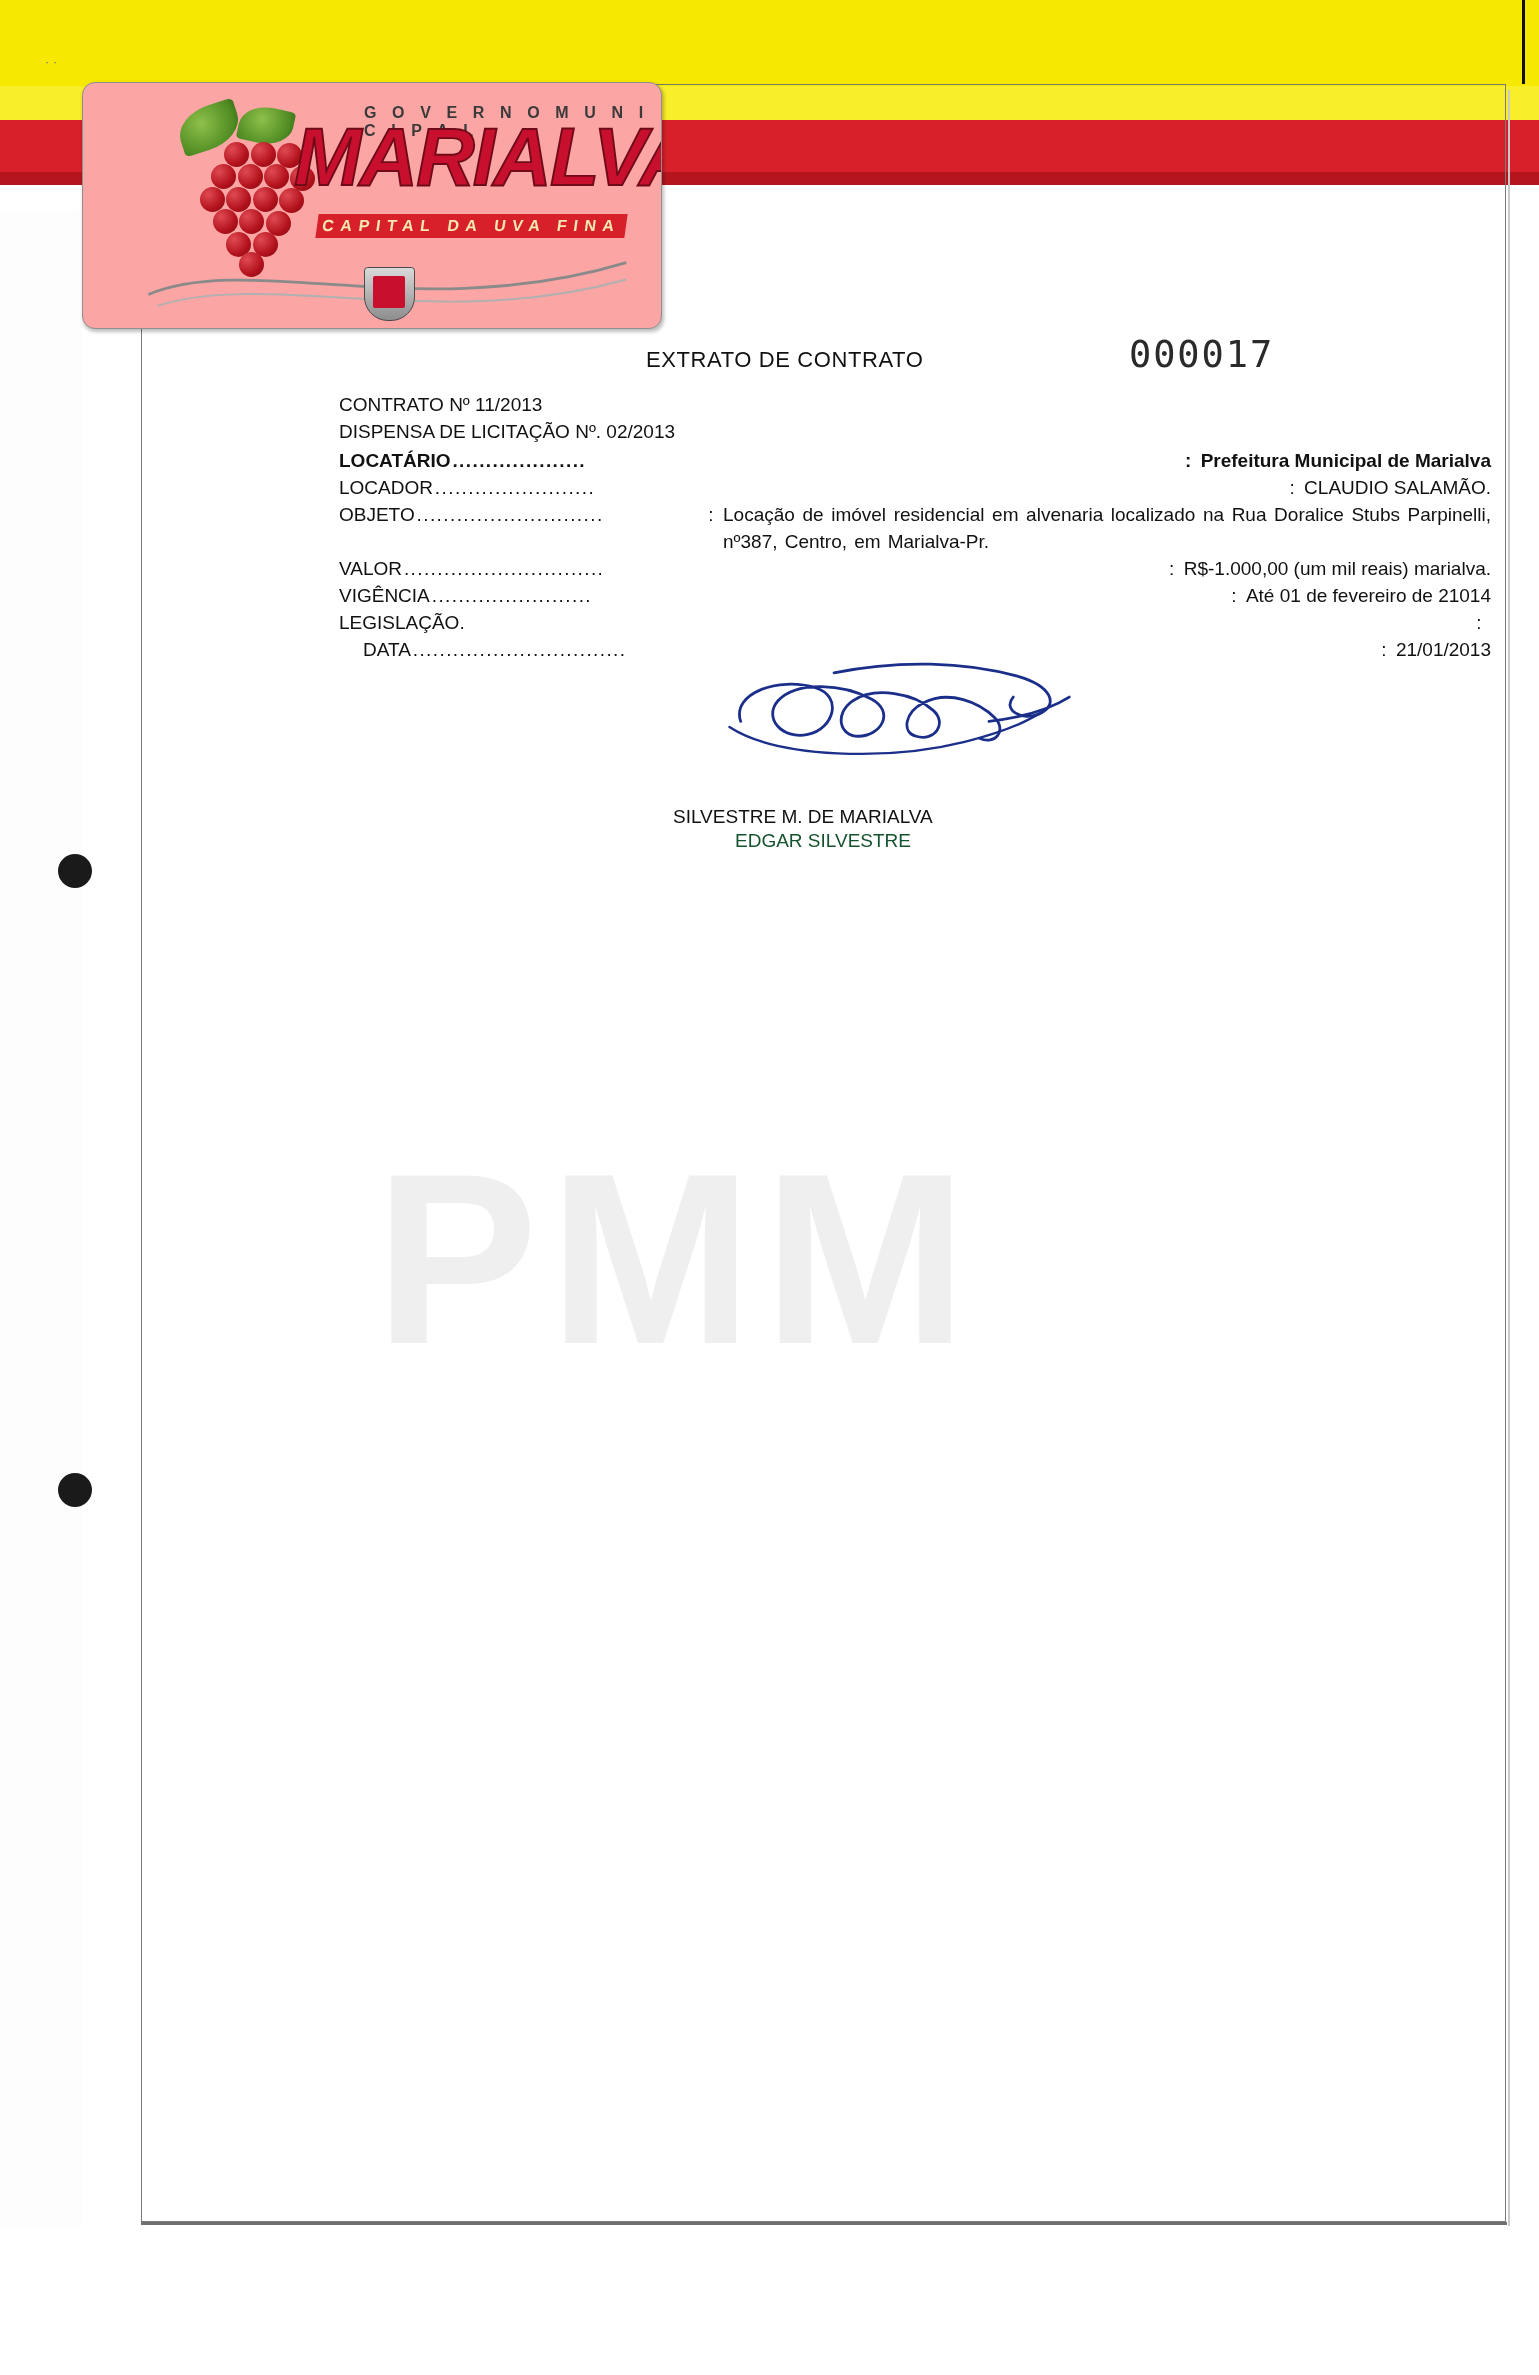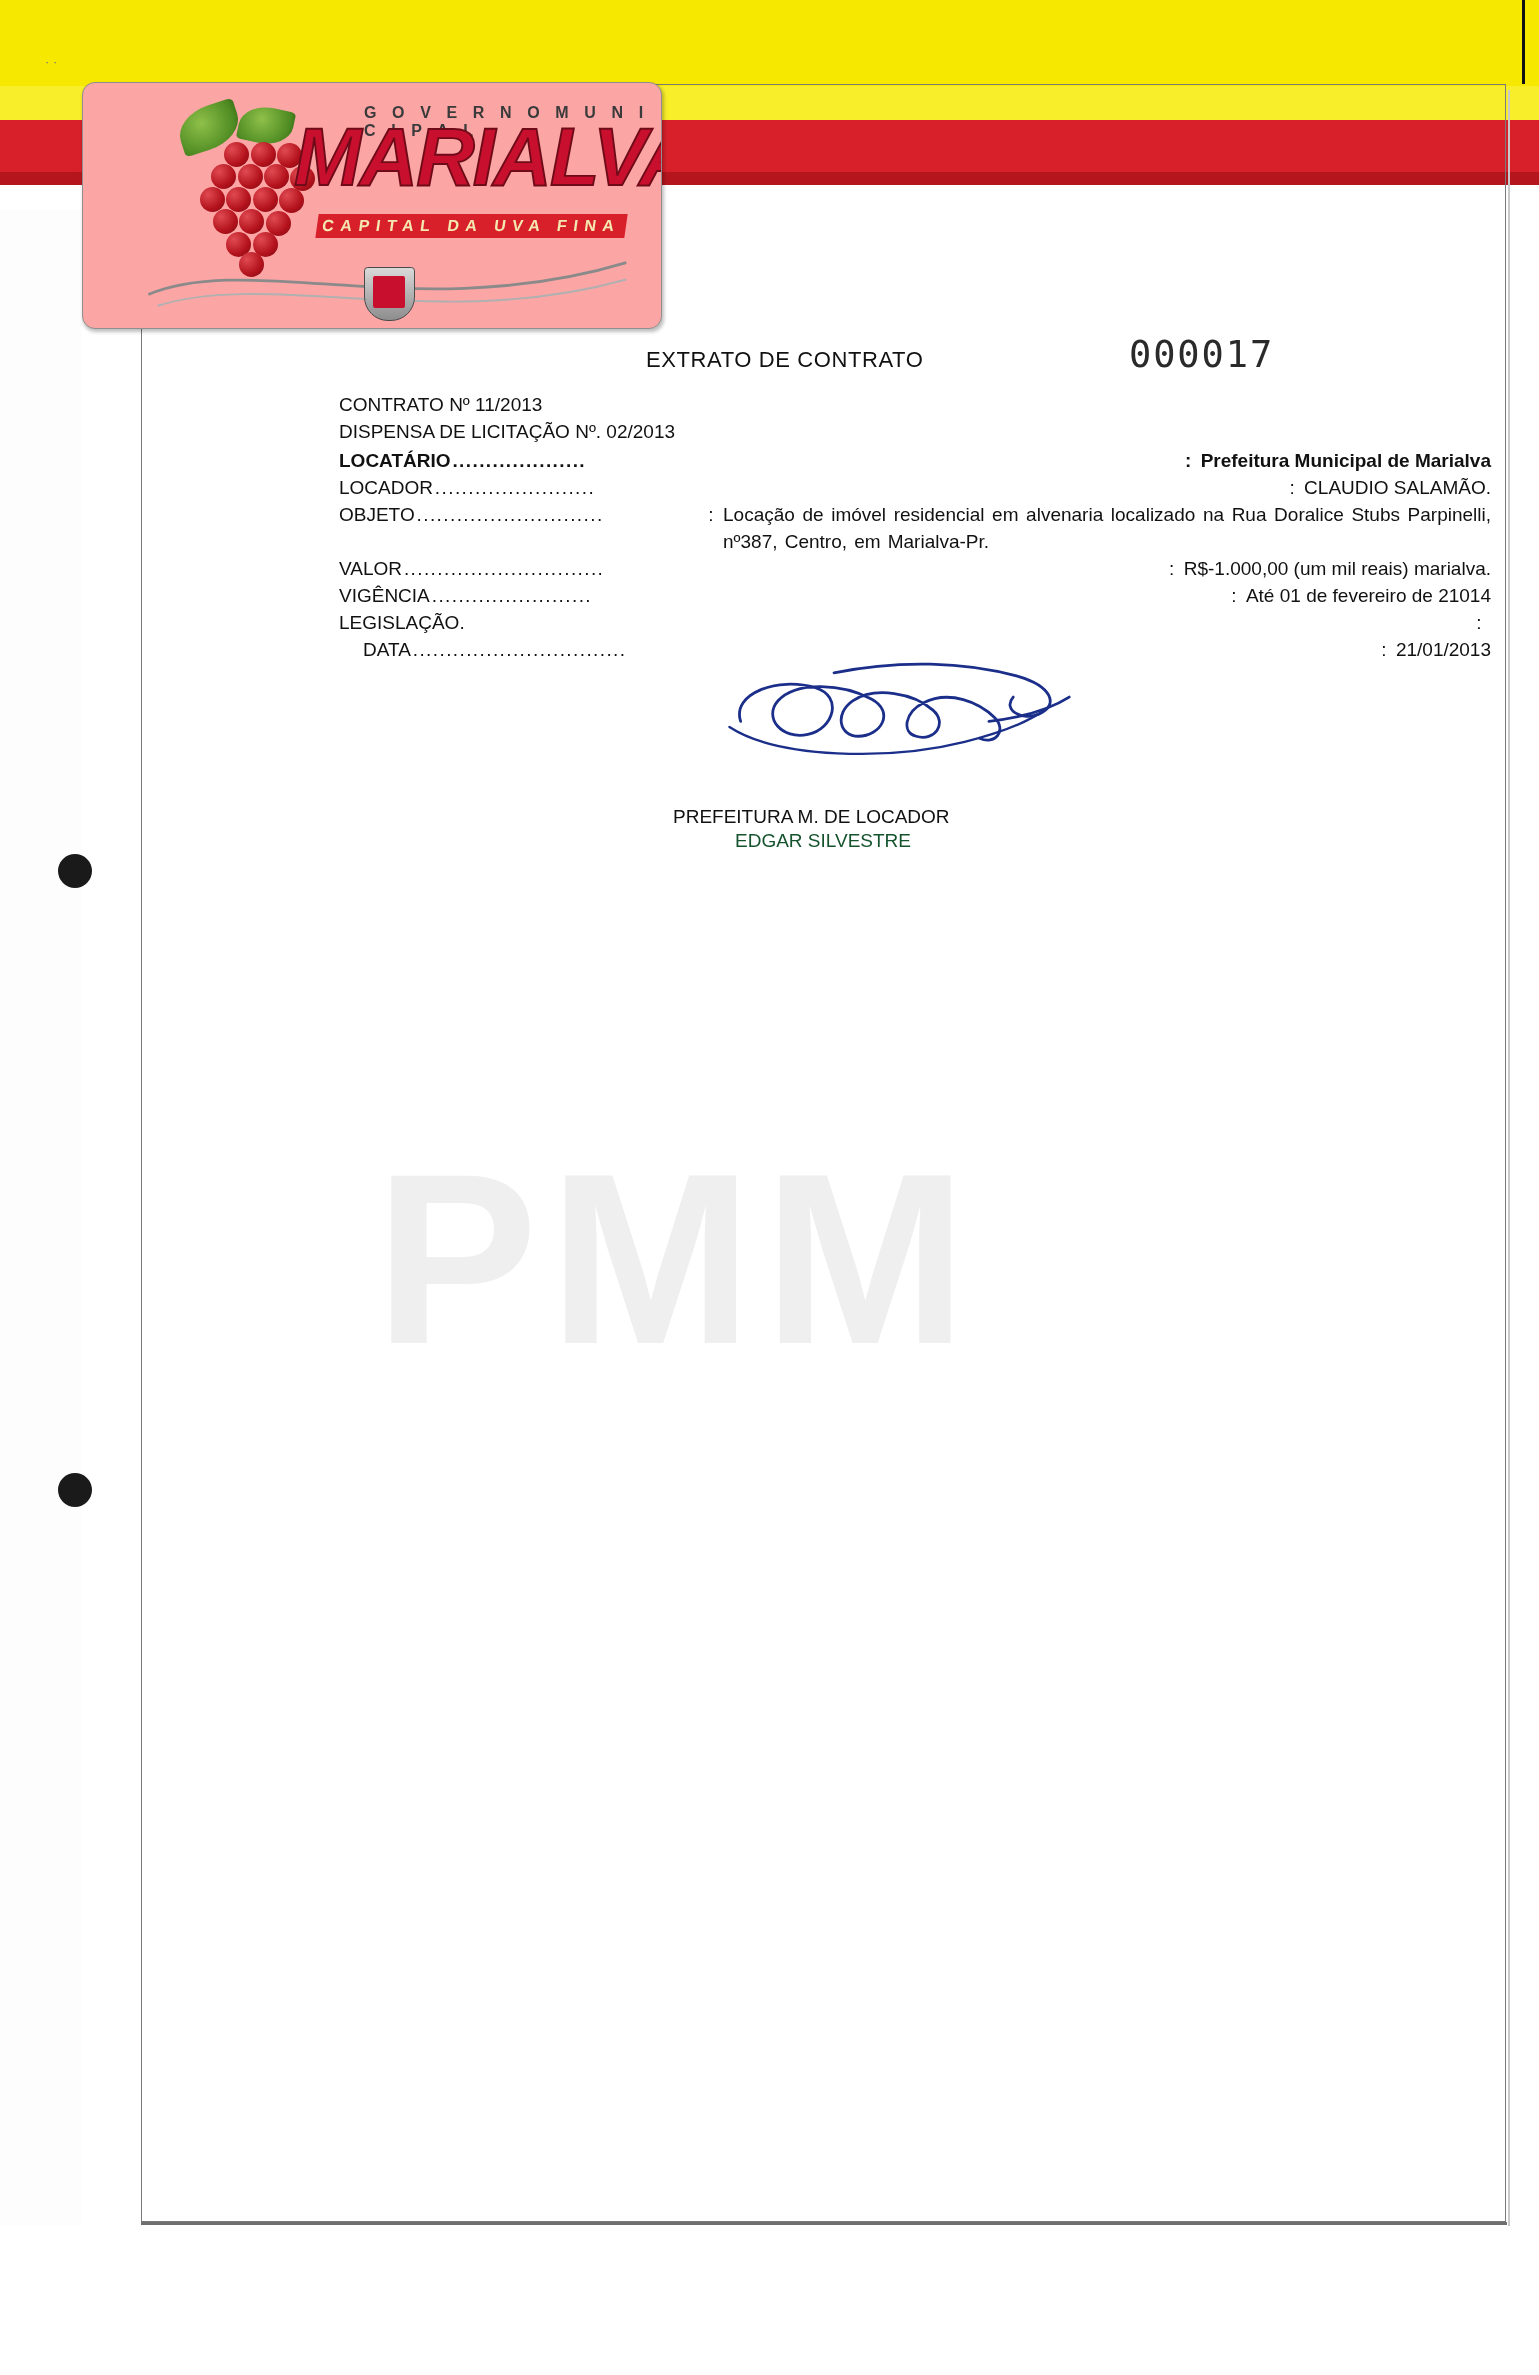--- a/index.html
+++ b/index.html
@@ -468,21 +468,21 @@
   <svg class="signature" viewBox="0 0 420 120">
     <path d="M20 70 C 10 40, 60 22, 100 34 C 130 43, 120 78, 92 84 C 64 90, 44 66, 60 48
              C 80 26, 130 30, 160 46 C 186 60, 170 86, 146 86 C 126 86, 120 62, 140 48
              C 164 32, 206 40, 226 58 C 242 72, 228 92, 208 86 C 192 82, 196 60, 216 50
              C 244 36, 276 50, 292 66 C 306 80, 292 96, 276 88" stroke="#1b2f8a" stroke-width="3" fill="none" stroke-linecap="round"></path>
     <path d="M120 18 C 190 4, 260 6, 318 22 C 352 32, 362 52, 340 62 C 322 70, 300 58, 312 44" stroke="#1b2f8a" stroke-width="3" fill="none" stroke-linecap="round"></path>
     <path d="M286 70 C 320 66, 350 58, 372 44" stroke="#1b2f8a" stroke-width="3" fill="none" stroke-linecap="round"></path>
     <path d="M8 76 C 60 110, 180 112, 260 92 C 300 82, 330 70, 348 56" stroke="#1b2f8a" stroke-width="2.5" fill="none" stroke-linecap="round"></path>
   </svg>
 
-  <div class="sig-name1">PREFEITURA M. DE LOCADOR</div>
+  <div class="sig-name1">SILVESTRE M. DE MARIALVA</div>
   <div class="sig-name2">EDGAR SILVESTRE</div>
 
   <div class="watermark">PMM</div>
 
   <div class="bottom-white"></div>
   <div class="footer-rule"></div>
 
 </div>
 
 

